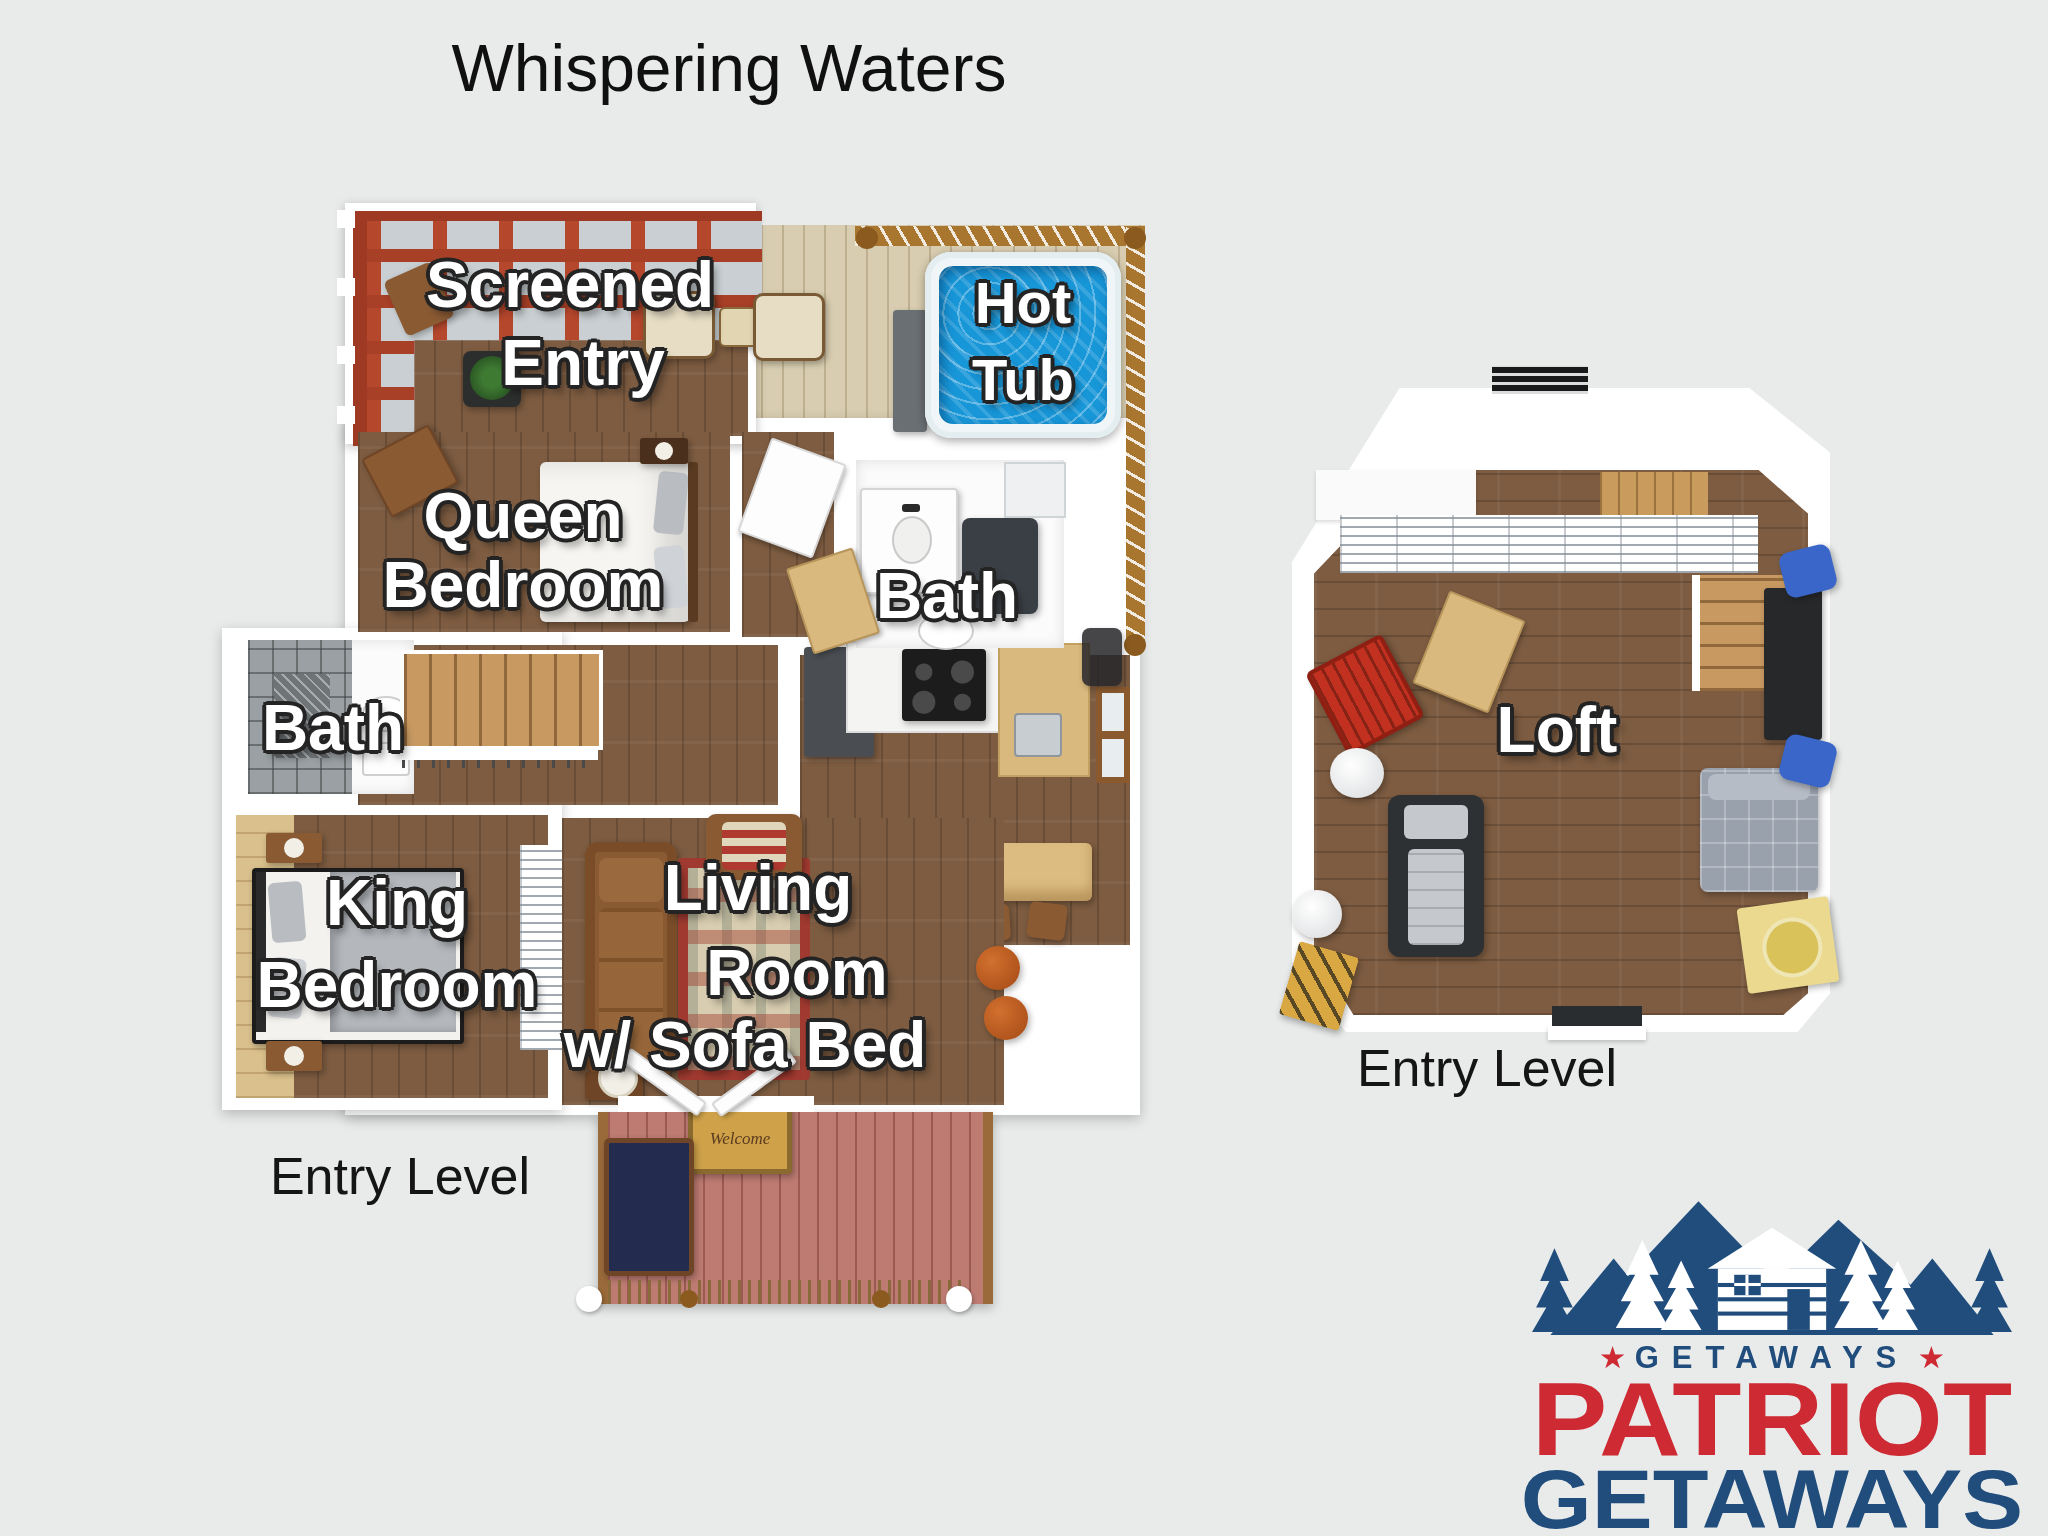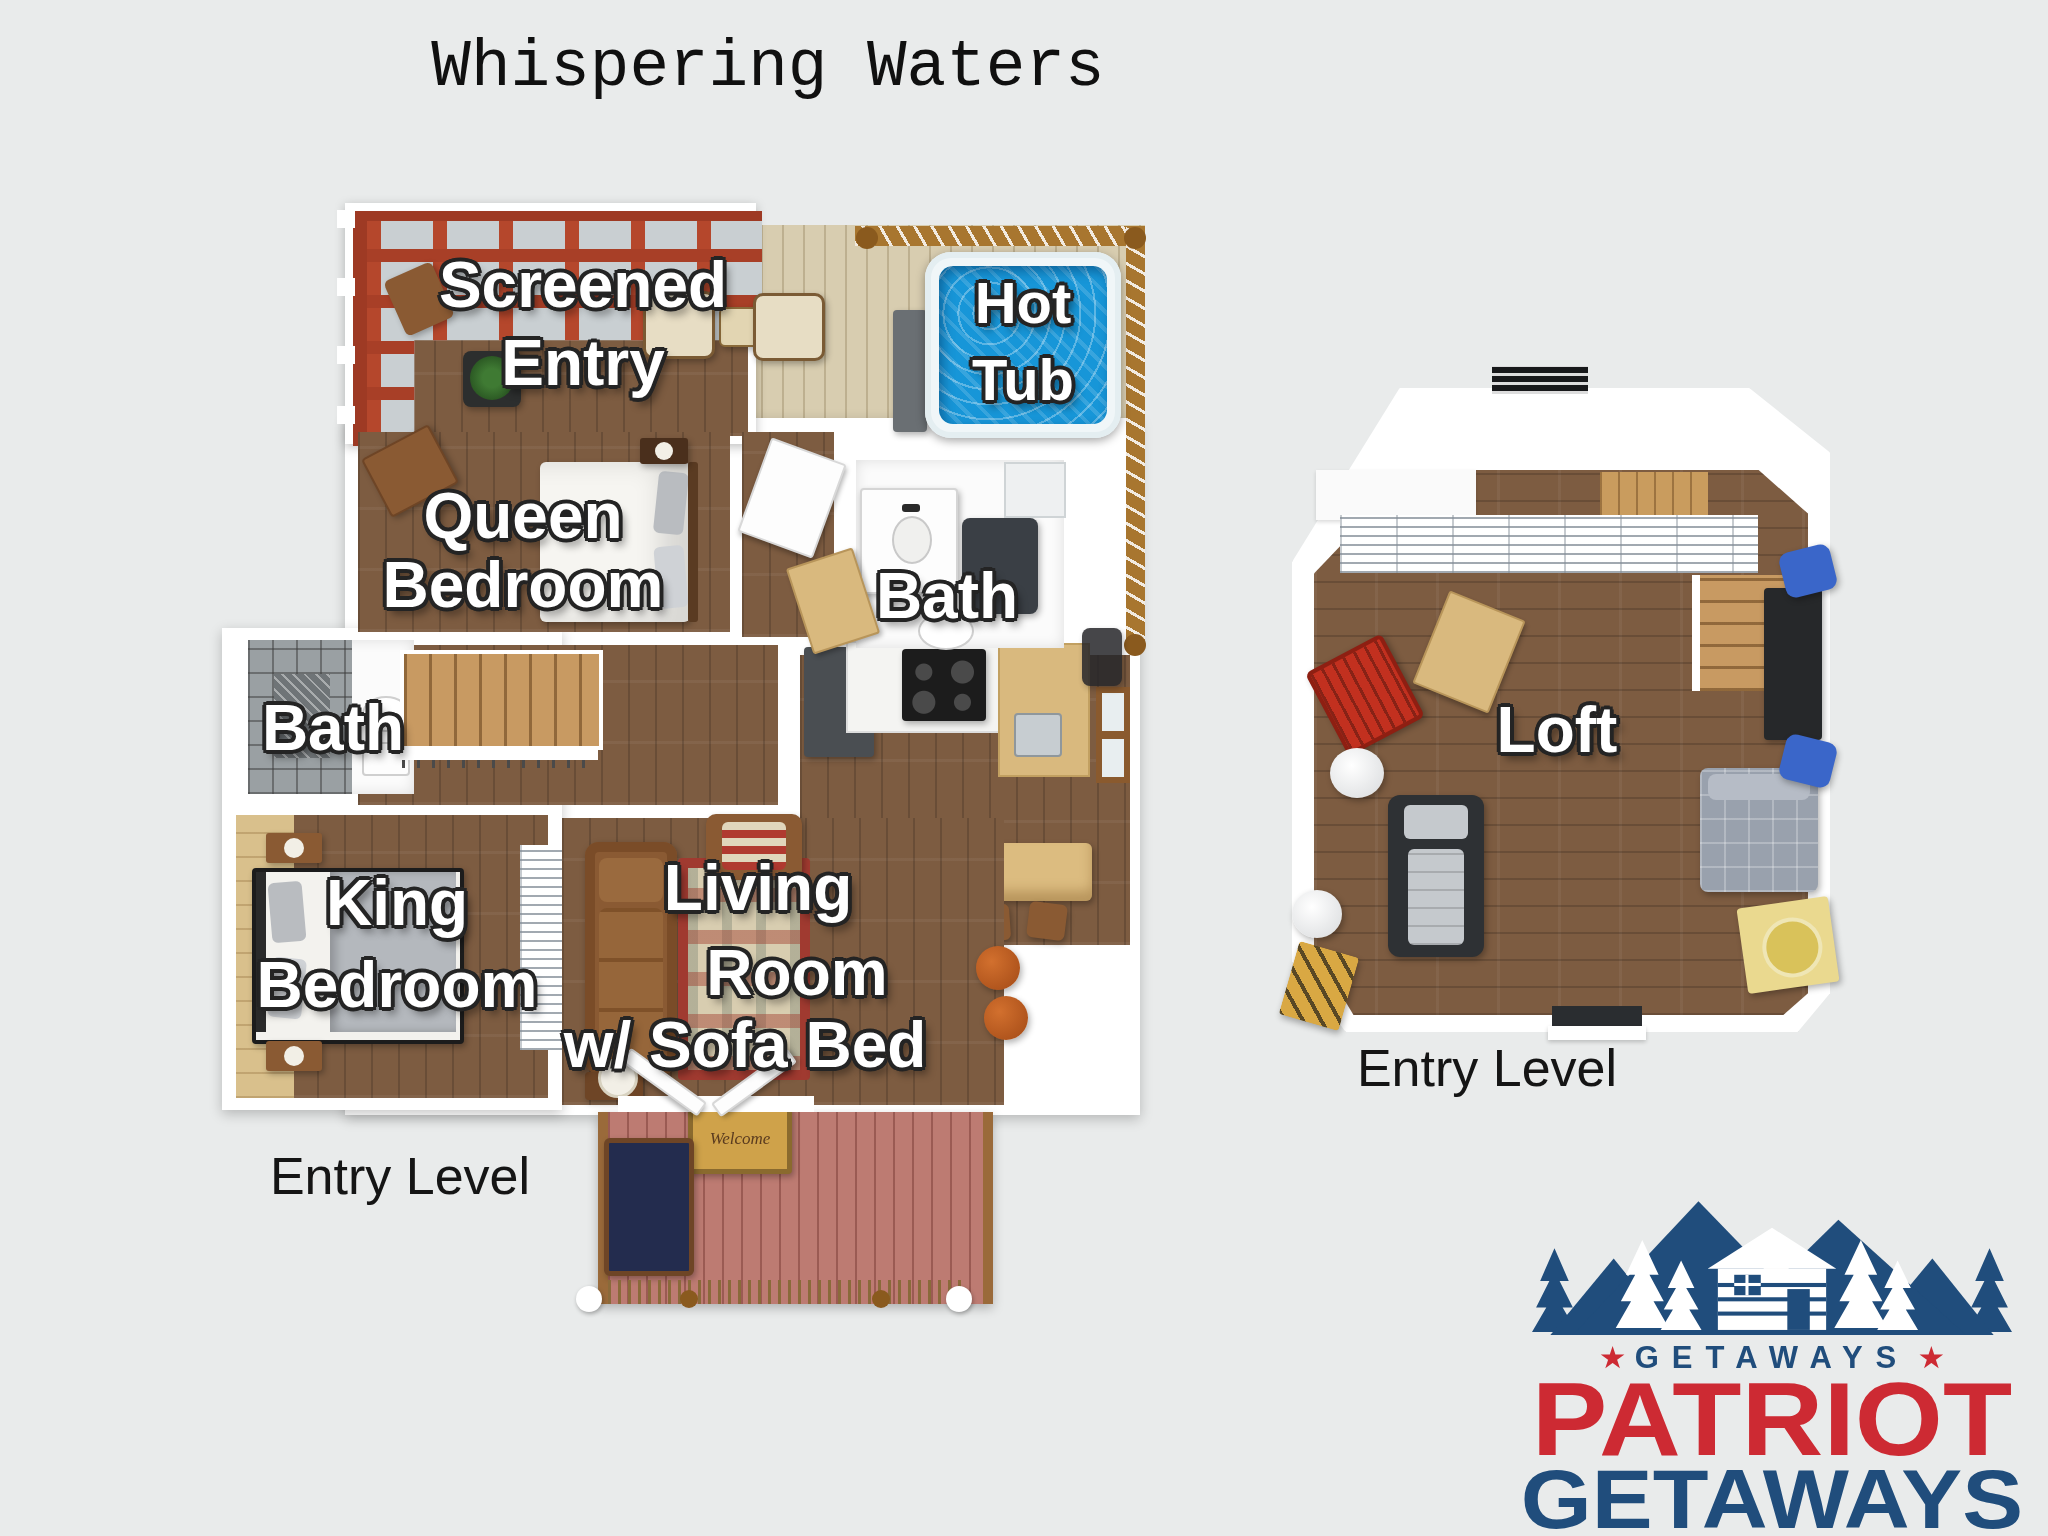--- a/index.html
+++ b/index.html
@@ -74,21 +74,21 @@
   .lg-patriot{color:#cd2a33;font-weight:bold;font-size:103px;line-height:1;white-space:nowrap;
     transform:translateX(-50%) scaleX(1.10);}
   .lg-getaways{color:#204d7c;font-weight:bold;font-size:83px;line-height:1;white-space:nowrap;
     transform:translateX(-50%) scaleX(1.10);}
 </style>
 </head>
 <body>
 
 <div id="canvas">
 
-  <div class="abs title" style="left:768px;top:30px;font-family:Liberation Mono, monospace;">Whispering Waters</div>
+  <div class="abs title" style="left:729px;top:30px;">Whispering Waters</div>
 
   <div class="abs deck-tan" style="left:740px;top:225px;width:405px;height:228px;"></div>
   <div class="abs deck-tan" style="left:1058px;top:450px;width:87px;height:196px;"></div>
   <div class="abs railing" style="left:855px;top:226px;width:290px;height:20px;z-index:6;"></div>
   <div class="abs railing vert" style="left:1126px;top:226px;width:19px;height:420px;z-index:6;"></div>
   <div class="abs post" style="left:856px;top:227px;width:22px;height:22px;z-index:7;"></div>
   <div class="abs post" style="left:1124px;top:227px;width:22px;height:22px;z-index:7;"></div>
   <div class="abs post" style="left:1124px;top:634px;width:22px;height:22px;z-index:7;"></div>
   <div class="abs furn" style="left:893px;top:310px;width:34px;height:122px;background:#6a6f73;border-radius:4px;z-index:5;"></div>
   <div class="abs hottub-outer" style="left:925px;top:252px;width:196px;height:186px;z-index:8;">
@@ -217,21 +217,21 @@
       <span style="font-family:'Liberation Serif',serif;font-style:italic;font-size:17px;color:#5a3b1f;">Welcome</span>
     </div>
     <div class="abs furn" style="left:-4px;top:26px;width:80px;height:128px;background:#232c4e;border:5px solid #6e4526;border-radius:6px;"></div>
     <div class="abs" style="left:0;top:168px;width:355px;height:24px;background-image:repeating-linear-gradient(90deg,#8a6a3a 0 3px,rgba(0,0,0,0) 3px 10px);"></div>
   </div>
   <div class="abs" style="left:576px;top:1286px;width:26px;height:26px;background:#fff;border-radius:50%;box-shadow:1px 2px 4px rgba(0,0,0,.3);z-index:5;"></div>
   <div class="abs" style="left:946px;top:1286px;width:26px;height:26px;background:#fff;border-radius:50%;box-shadow:1px 2px 4px rgba(0,0,0,.3);z-index:5;"></div>
   <div class="abs post" style="left:680px;top:1290px;width:18px;height:18px;z-index:5;"></div>
   <div class="abs post" style="left:872px;top:1290px;width:18px;height:18px;z-index:5;"></div>
 
-  <div class="abs rlabel" style="left:583px;top:285px;">Screened</div>
+  <div class="abs rlabel" style="left:570px;top:285px;">Screened</div>
   <div class="abs rlabel" style="left:583px;top:363px;">Entry</div>
   <div class="abs rlabel small" style="left:1023px;top:303px;">Hot</div>
   <div class="abs rlabel small" style="left:1023px;top:380px;">Tub</div>
   <div class="abs rlabel" style="left:523px;top:516px;">Queen</div>
   <div class="abs rlabel" style="left:523px;top:585px;">Bedroom</div>
   <div class="abs rlabel" style="left:947px;top:596px;">Bath</div>
   <div class="abs rlabel" style="left:333px;top:728px;">Bath</div>
   <div class="abs rlabel" style="left:397px;top:903px;">King</div>
   <div class="abs rlabel" style="left:397px;top:985px;">Bedroom</div>
   <div class="abs rlabel" style="left:758px;top:888px;">Living</div>

